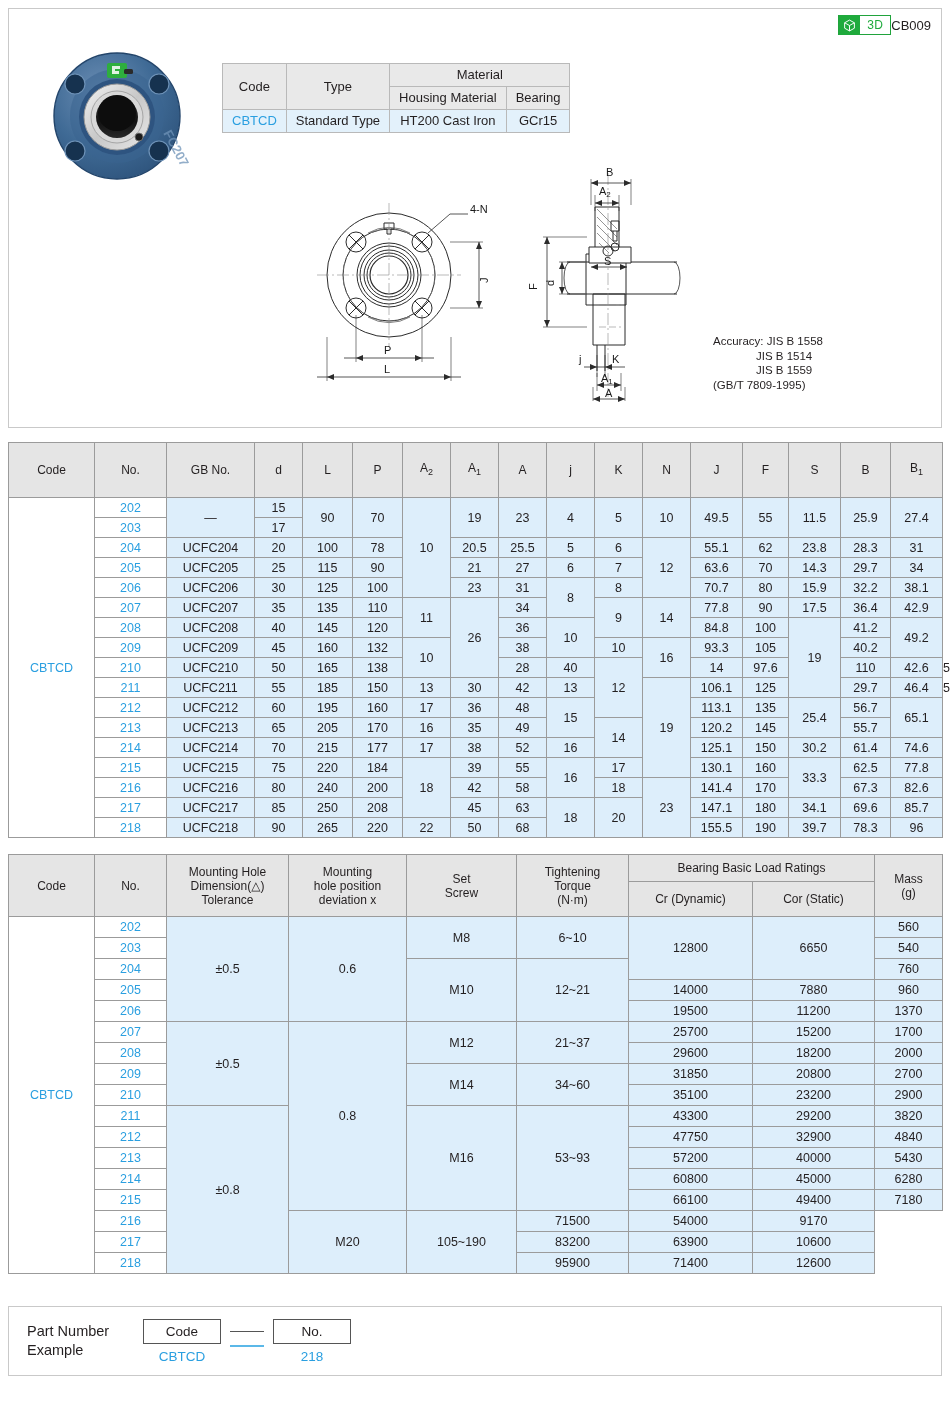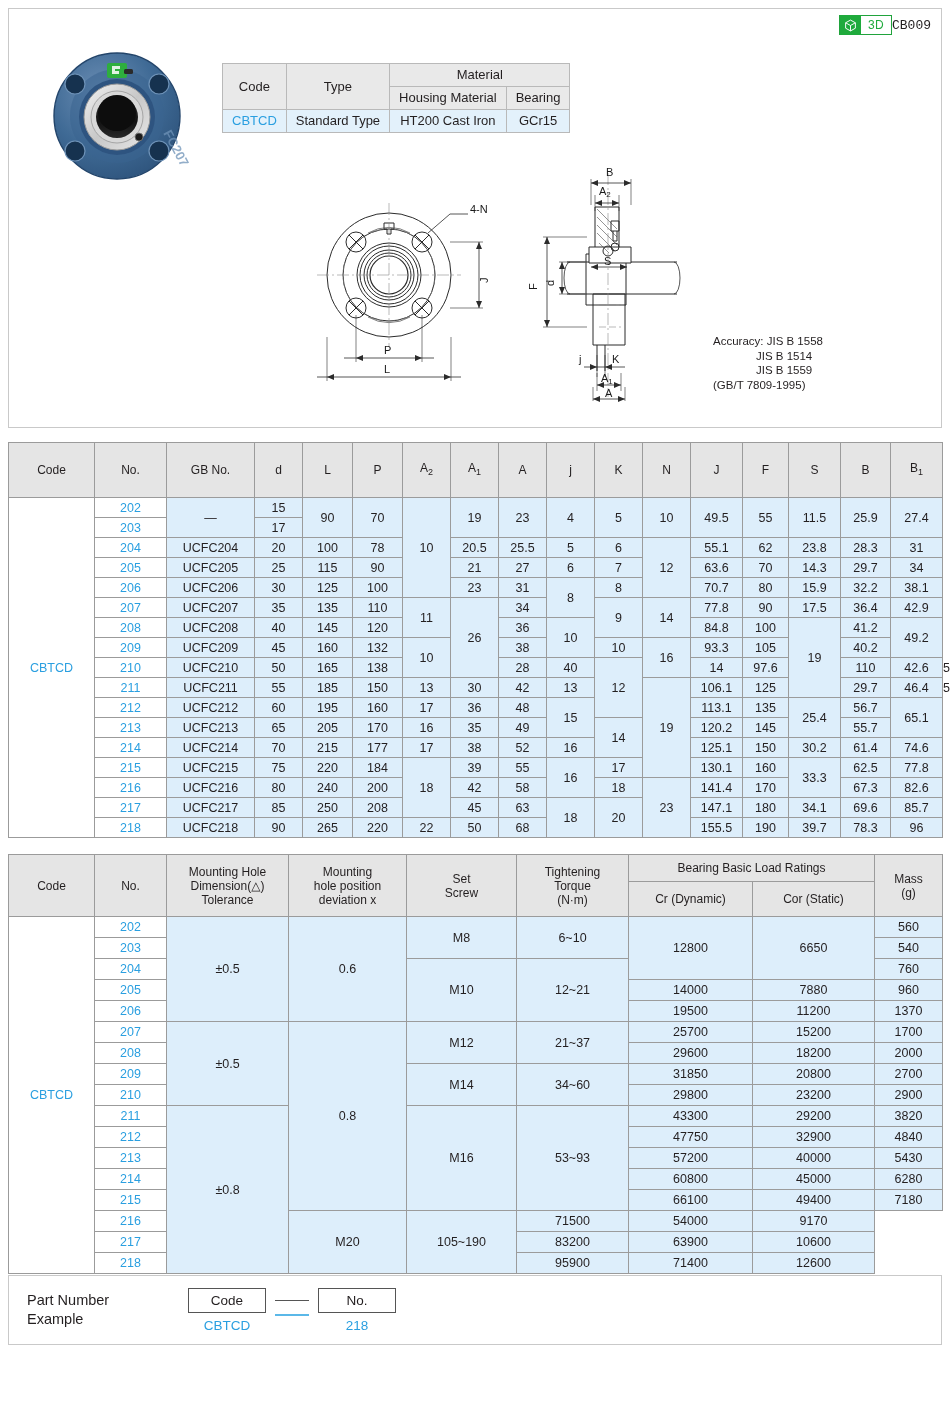--- a/index.html
+++ b/index.html
@@ -22,21 +22,21 @@
     background: #fff;
   }
   .badge-row {
     position: absolute; top: 6px; right: 10px;
     display: flex; align-items: center; gap: 0;
   }
   .badge3d { display:flex; align-items:center; border:1px solid #20a33c; height:20px; }
   .badge3d .cube { background:#1faa3c; width:21px; height:20px; display:flex; align-items:center; justify-content:center; }
   .badge3d .cube svg { display:block; }
   .badge3d .lbl { color:#1faa3c; font-size:12px; padding:0 7px; line-height:18px; letter-spacing:.3px; }
-  .code-ref { font-size:13px; color:#231f20;font-family:Liberation Mono, monospace; }
+  .code-ref { font-size:13px; color:#231f20; }
 
   
   .photo { position:absolute; left:22px; top:32px; width:172px; height:145px; }
 
   
   .mat-wrap { position:absolute; left:213px; top:54px; }
   table.mat { border-collapse: collapse; font-size:13px; }
   table.mat th, table.mat td {
     border:1px solid #b9b9b9; text-align:center; font-weight:normal;
     padding:3px 9px; height:21px; line-height:16px; white-space:nowrap;
@@ -71,22 +71,22 @@
     position:absolute; left:0; top:0; width:100%; height:100%;
     display:flex; align-items:center; justify-content:center;
     font-size:86px; font-weight:bold; color:rgba(140,170,200,0.13);
     letter-spacing:6px; pointer-events:none; z-index:0;
   }
   .tbl-holder { position:relative; }
   .tbl-holder table { position:relative; z-index:1; }
 
   
   .pn-panel {
-    border:1px solid #c9c9c9; margin-top:1px; height:70px;
-    display:flex; align-items:center; padding-left:18px; background:#fff;gap:45px;
+    border:1px solid #c9c9c9; margin-top:32px; height:70px;
+    display:flex; align-items:center; padding-left:18px; background:#fff;
   }
   .pn-label { font-size:14.5px; line-height:19px; width:112px; }
   .pn-body { display:flex; align-items:flex-start; margin-left:4px; }
   .pn-col { display:flex; flex-direction:column; align-items:center; }
   .pn-box {
     border:1px solid #555; width:78px; height:25px; display:flex;
     align-items:center; justify-content:center; font-size:13.5px; background:#fff;
   }
   .pn-val { color:#2a9fe0; font-size:13.5px; margin-top:5px; }
   .pn-dash-col { display:flex; flex-direction:column; align-items:center; width:52px; }
@@ -764,21 +764,21 @@
           <td class="nocell">209</td>
           <td rowspan="2">M14</td>
           <td rowspan="2">34~60</td>
           <td>31850</td>
           <td>20800</td>
           <td>2700</td>
         </tr>
 
         <tr style="height:21px">
           <td class="nocell">210</td>
-          <td>29800</td>
+          <td>35100</td>
           <td>23200</td>
           <td>2900</td>
         </tr>
 
         <tr style="height:21px">
           <td class="nocell">211</td>
           <td rowspan="8">±0.8</td>
           <td rowspan="5">M16</td>
           <td rowspan="5">53~93</td>
           <td>43300</td>

